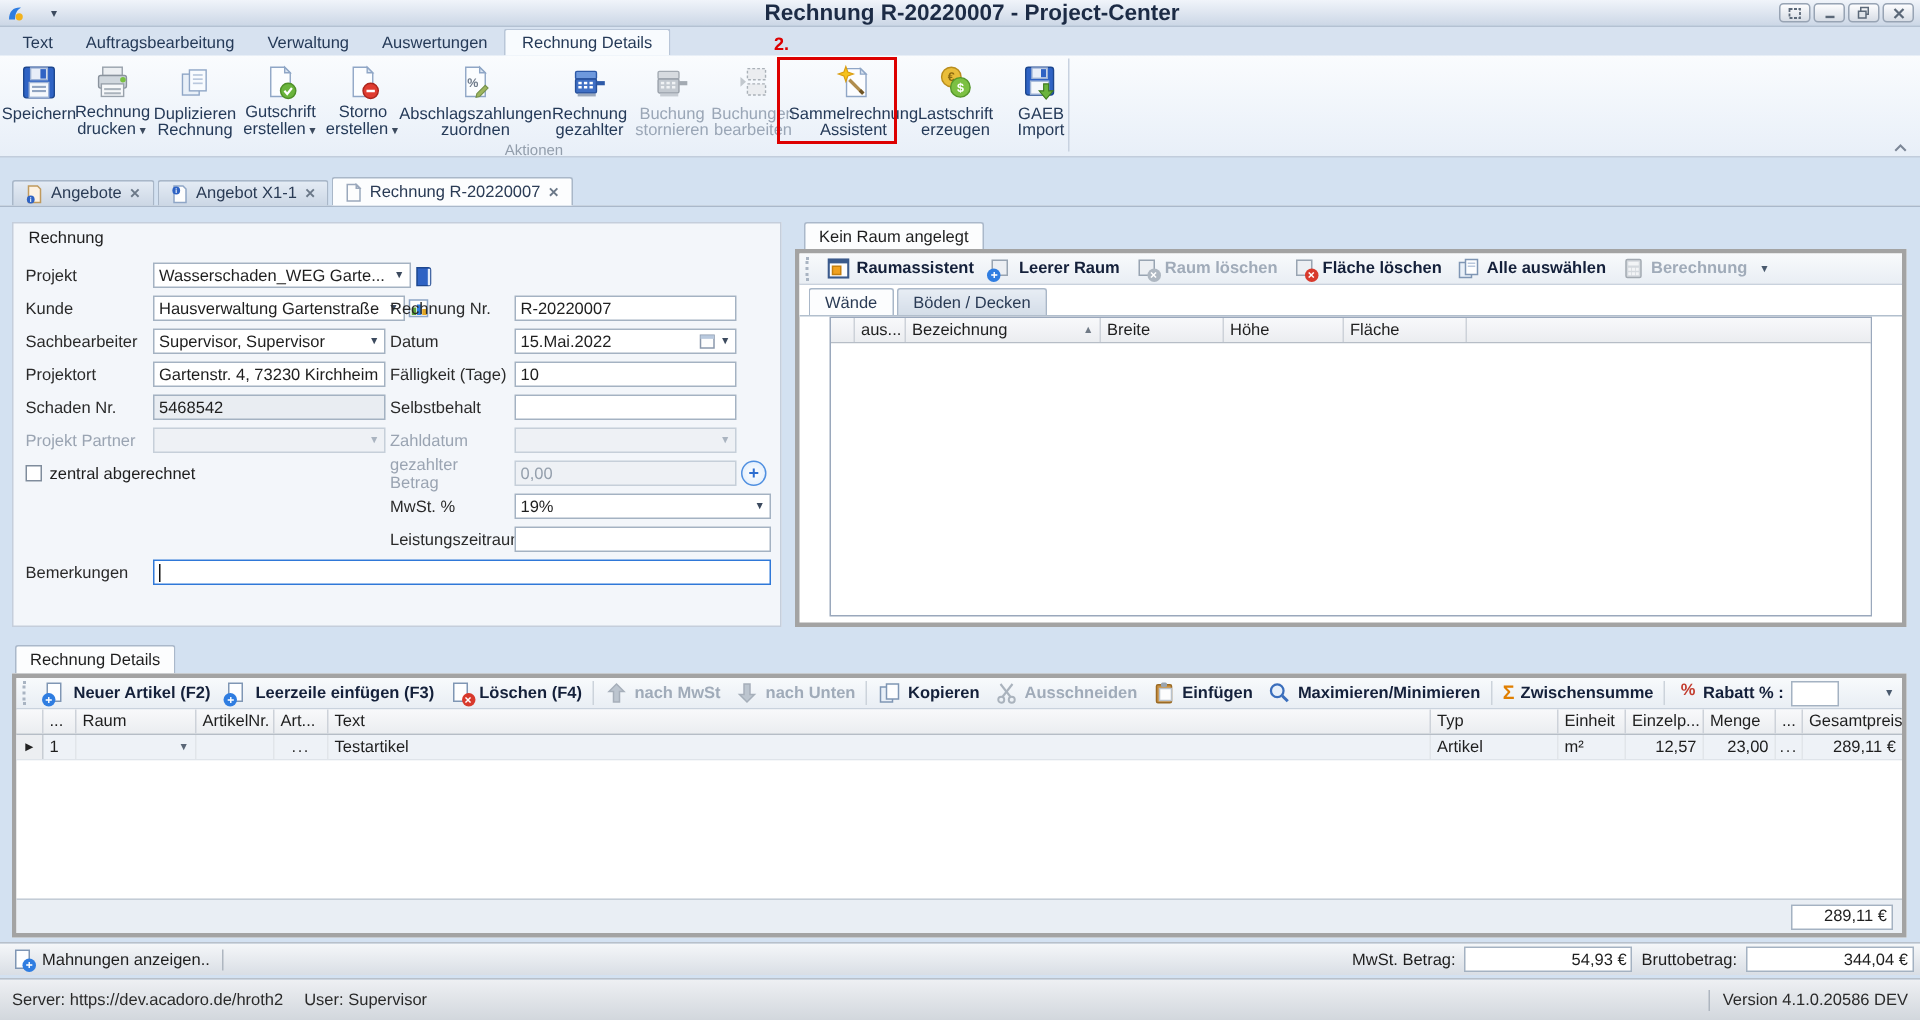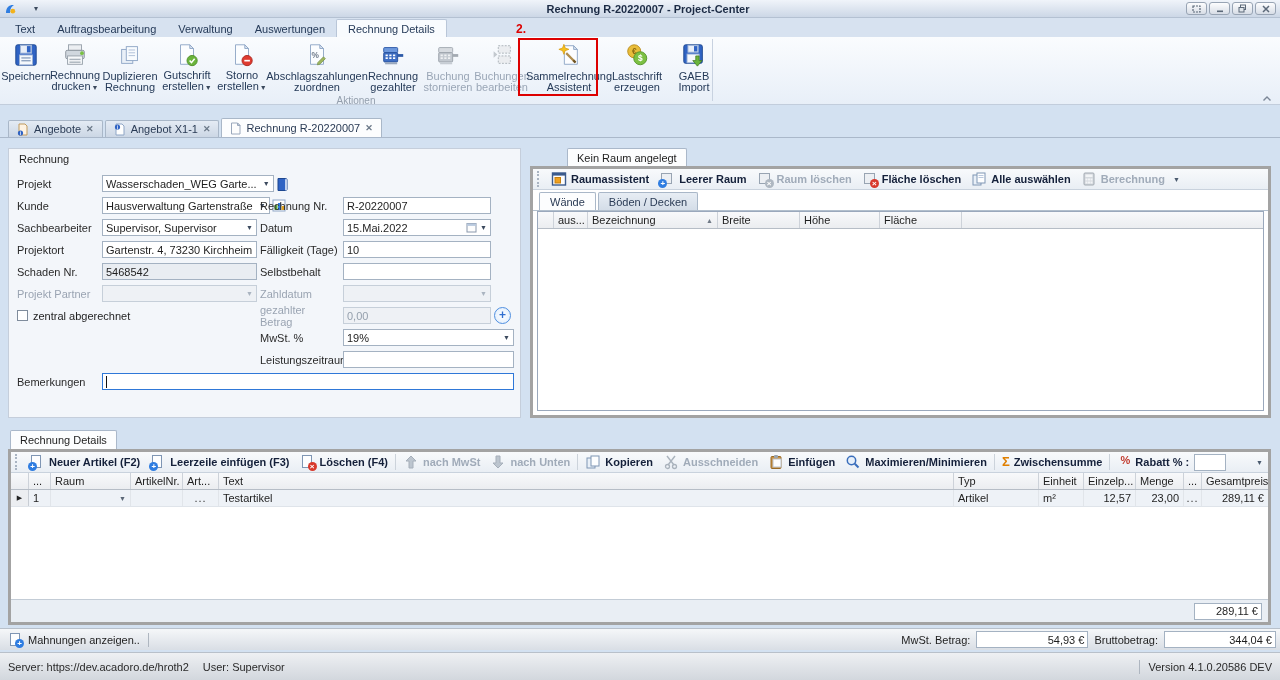--- a/index.html
+++ b/index.html
@@ -1,21 +1,21 @@
 <!DOCTYPE html>
 <html><head>
 <meta charset="utf-8">
 <style>
   * { box-sizing:border-box; margin:0; padding:0; }
   html,body { width:1280px; height:680px; overflow:hidden; }
   body { font-family:"Liberation Sans",sans-serif; font-size:11px; color:#1e1e1e; background:#d3e1f1; position:relative; }
 
   
   .titlebar { height:18px; background:linear-gradient(#f0f4fa,#ccd7e6); border-bottom:1px solid #b4c1d2; position:relative; display:flex; align-items:center; }
-  .titlebar .apptitle { position:absolute; left:16px; right:0; text-align:center; font-weight:bold; color:#1c2b45; font-size:11px; }
+  .titlebar .apptitle { position:absolute; left:16px; right:0; text-align:center; font-weight:bold; color:#1c2b45; font-size:15px; }
   .appico { margin-left:4px; display:flex; align-items:center; }
   .qat-caret { margin-left:18px; font-size:8px; color:#3c4a5e; }
   .winbtns { position:absolute; right:4px; top:2px; display:flex; gap:2px; }
   .winbtn { width:21px; height:13px; border:1px solid #98a4b4; border-radius:3px; background:linear-gradient(#fdfdfe,#d7dde6); display:flex; align-items:center; justify-content:center; }
 
   
   .ribbontabs { height:19px; background:#d7e2f0; display:flex; align-items:flex-end; padding-left:4px; position:relative; }
   .rtab { padding:3px 11px 2px; color:#253a58; }
   .rtab.active { background:#f8fbfe; border:1px solid #b9c6d8; border-bottom:none; border-radius:2px 2px 0 0; }
 
@@ -101,26 +101,26 @@
   .grow { display:flex; background:#eef2f7; border-bottom:1px solid #dfe4ea; }
   .gc { padding:2px 4px; border-right:1px solid #e1e5ea; display:flex; align-items:center; overflow:hidden; white-space:nowrap; }
   .gc.r { justify-content:flex-end; }
   .rowind { background:#eceef1; border-right:1px solid #c8cdd4; display:flex; align-items:center; justify-content:center; }
   .rowind::after { content:'\25b6'; font-size:7px; color:#222; }
   .cellarr { margin-left:auto; font-size:7px; color:#5a6676; }
   .cellarr::after { content:'\25bc'; }
   .celldots { color:#333; letter-spacing:1px; }
 
   
-  #room-tab { left:536px; top:148px;margin-left:31px; }
+  #room-tab { left:536px; top:148px; }
   #room-body { left:530px; top:166px; width:741px; height:252px; display:flex; flex-direction:column; }
   .innertabs { display:flex; align-items:flex-end; padding-left:6px; border-bottom:1px solid #b2bfcd; height:21px; background:#fff; }
   .itab { padding:3px 10px 2px; background:linear-gradient(#e7edf4,#d4dde8); border:1px solid #a9b7c8; border-bottom:none; border-radius:2px 2px 0 0; margin-right:2px; color:#2a3b55; }
   .itab.active { background:#fcfdfe; }
-  .roomgrid { flex:1; margin:0 4px 4px; border:1px solid #9aa8bc; display:flex; flex-direction:column; background:#fff; }
+  .roomgrid { flex:1; margin:0 20px 4px; border:1px solid #9aa8bc; display:flex; flex-direction:column; background:#fff; }
 
   
   #det-tab { left:10px; top:430px; }
   #det-body { left:8px; top:449px; width:1263px; height:176px; display:flex; flex-direction:column; }
   .detfoot { height:23px; background:#e9eef4; border-top:1px solid #c3ccd6; display:flex; align-items:center; justify-content:flex-end; padding-right:6px; }
   .totalbox { width:68px; height:17px; }
 
   
   .statusbar { position:absolute; left:0; right:0; top:628px; height:22px; background:linear-gradient(#f5f7f9,#d9dee5); border-top:1px solid #b8c0ca; display:flex; align-items:center; }
   .sb-btn { display:flex; align-items:center; gap:4px; padding:0 8px; height:100%; }

